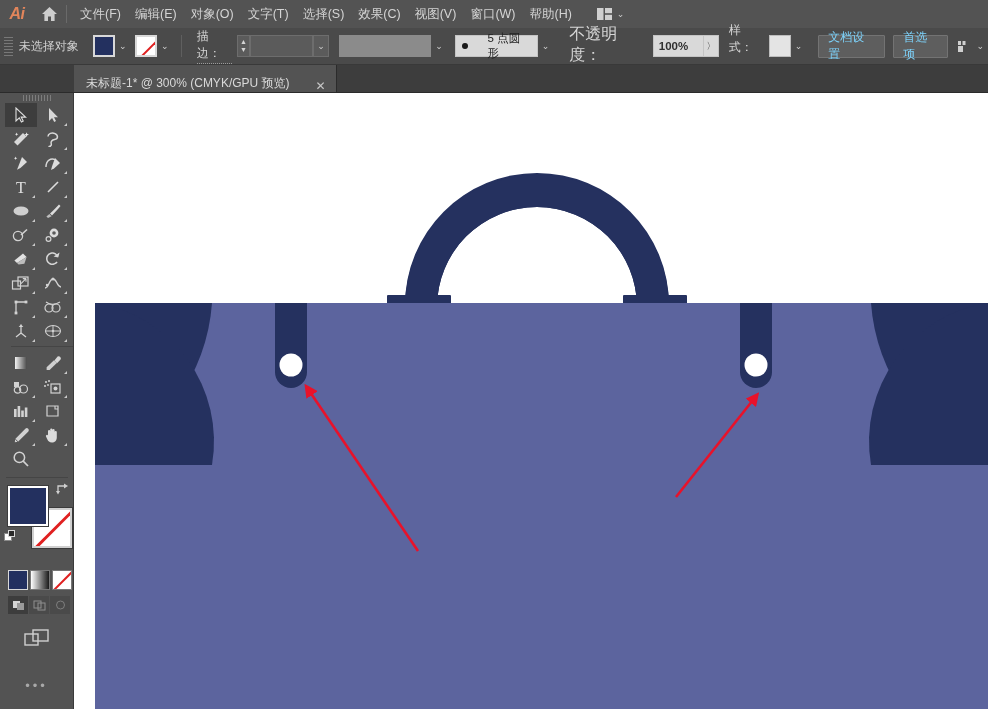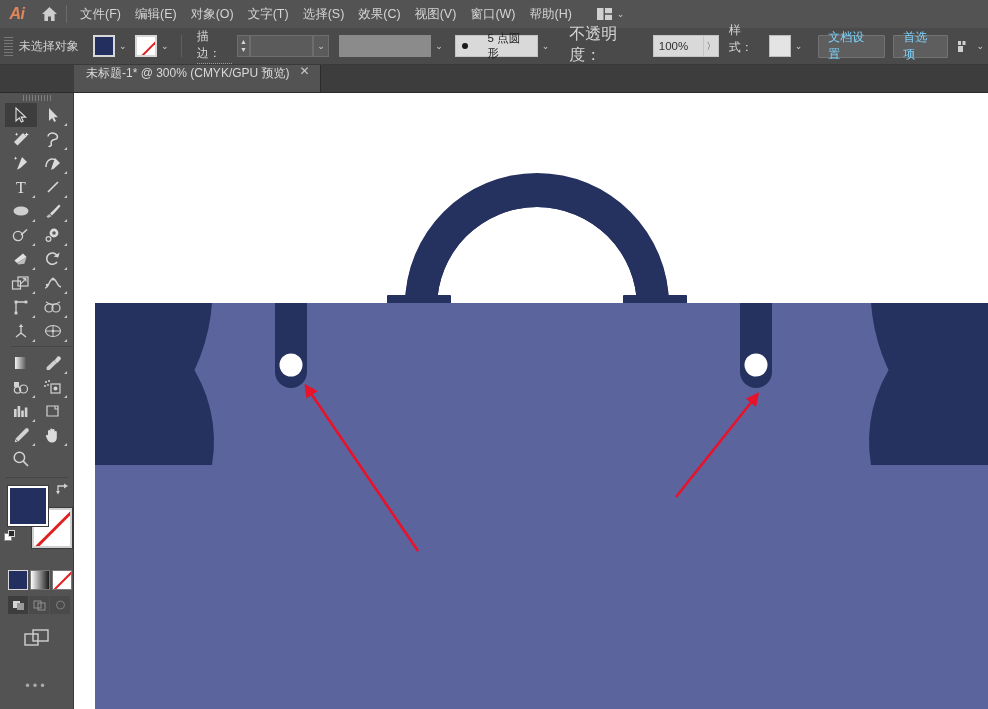--- a/index.html
+++ b/index.html
@@ -58,21 +58,21 @@
     color:#d0d0d0; font-size:9px;
   }
   .cb-sep { width:1px; height:22px; background:#5f5f5f; margin: 0 8px; }
   .stroke-label { color:#d6d6d6; font-size:12px; margin-right:5px; border-bottom:1px dotted #9b9b9b; padding-bottom:1px;margin-left:7px;}
   .spinner {
     width:13px; height:22px; display:flex; flex-direction:column; align-items:center; justify-content:center;
     color:#d5d5d5; font-size:7px; line-height:8px; background:#5b5b5b; border:1px solid #6d6d6d;
   }
   .field {
     height:22px; background:#5b5b5b; border:1px solid #6d6d6d; color:#dcdcdc;
-    font-size:11.5px; display:flex; align-items:center; padding:0 5px;
+    font-size:11.5px; display:flex; align-items:center; padding:0 5px;font-weight:bold;
   }
   .field.wide { width: 64px; }
   .field.profile { width: 94px; background:#8b8b8b; border-color:#8b8b8b;}
   .field.opa { width:52px; background:#d9d9d9; color:#303030; border-color:#c4c4c4; justify-content:flex-start;}
   .brush-field {
     height:22px; min-width:76px; background:#d9d9d9; border:1px solid #c4c4c4;
     display:flex; align-items:center; gap:20px; padding:0 6px; color:#232323; font-size:11.5px;
   }
   .dot { width:6px; height:6px; border-radius:50%; background:#1a1a1a; }
   .opa-label { color:#d6d6d6; font-size:16px; margin:0 5px 0 8px; border-bottom:1px dotted #9b9b9b; padding-bottom:1px;}
@@ -86,21 +86,21 @@
   }
 
   
   .tabbar {
     position:absolute; left:0; top:65px; width:988px; height:28px;
     background:#3d3d3d; border-bottom:1px solid #2b2b2b;
     display:flex; align-items:stretch;
   }
   .tabbar .leftpad { width:74px; background:#3d3d3d; }
   .doc-tab {
-    display:flex; align-items:flex-start; gap:10px; padding:0 10px 0 12px;
+    display:flex; align-items:flex-end; gap:26px; padding:0 10px 0 12px;
     background:#535353; color:#d9d9d9; font-size:12px; border-right:1px solid #2b2b2b;
   }
   .tab-close { color:#c8c8c8; font-size:12px; line-height:12px; }
 
   
   .toolbar {
     position:absolute; left:0; top:93px; width:74px; height:616px;
     background:#535353; border-right:1px solid #3a3a3a;
   }
   .tb-grip { height:10px; display:flex; align-items:center; justify-content:center; gap:0; }

